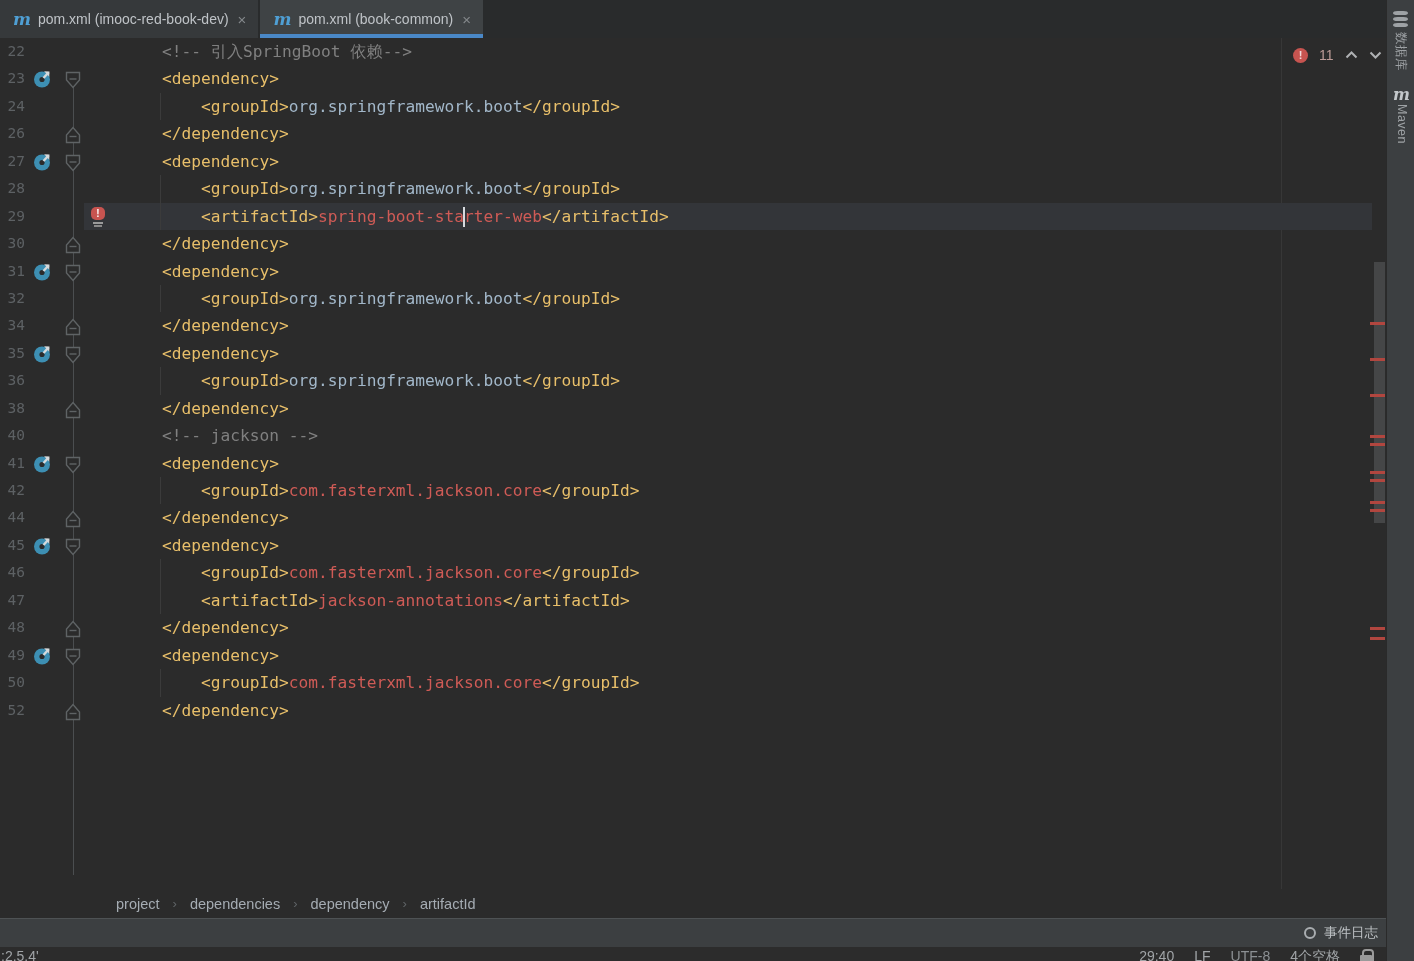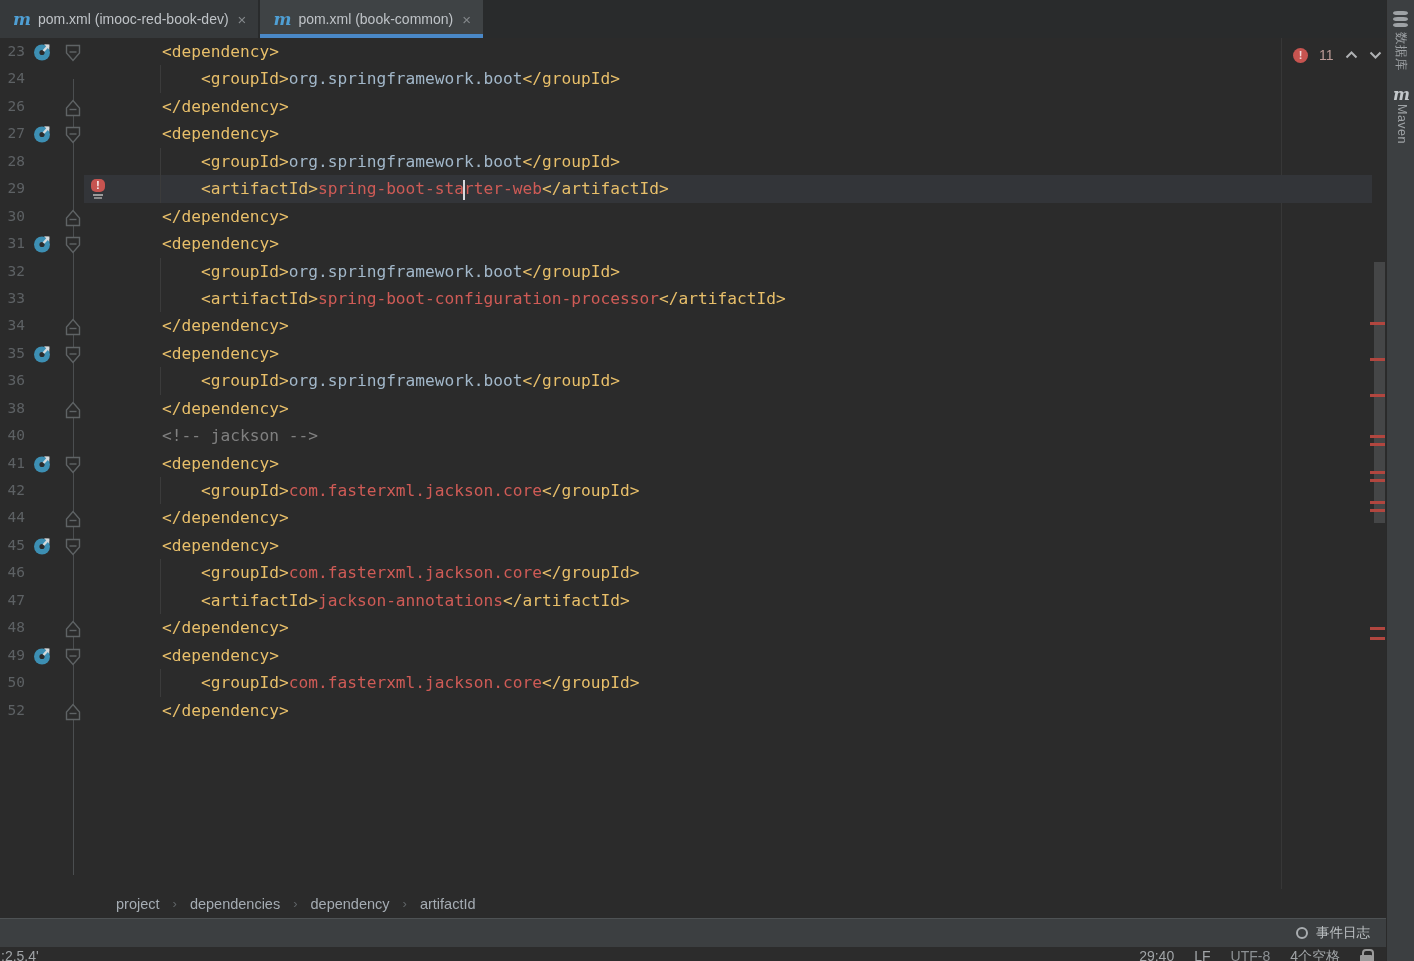--- a/index.html
+++ b/index.html
@@ -57,21 +57,21 @@
 
   
   #breadcrumbs { position:absolute; left:0; top:889px; width:1386px; height:29px; background:#2b2b2b;
                  display:flex; align-items:center; padding-left:116px; gap:13px;
                  font-size:14.5px; color:#a5acb3; }
   .crumb-sep { color:#5f6366; font-size:13px; }
 
   
   #statusband { position:absolute; left:0; top:918px; width:1386px; height:29px; background:#3c3f41;
                 border-top:1px solid #4e5254; display:flex; align-items:center; justify-content:flex-end; }
-  #event-log { display:flex; align-items:center; gap:8px; margin-right:16px; color:#bdc1c4; font-size:13.5px; }
+  #event-log { display:flex; align-items:center; gap:8px; margin-right:8px; color:#bdc1c4; font-size:13.5px; }
   .evt-circle { width:12px; height:12px; border-radius:50%; border:2px solid #a9adb0; }
 
   
   #bottomrow { position:absolute; left:0; top:947px; width:1386px; height:14px; background:#2c2c2c;
                overflow:hidden; font-size:14px; color:#a0a4a7;text-align:right; }
   #status-left { position:absolute; left:1px; top:1px; white-space:nowrap; }
   #status-right { position:absolute; right:14px; top:1px; display:flex; gap:20px; align-items:flex-start; }
   #encoding-widget { color:#8c9093; }
   .lock { position:relative; width:12px; height:14px; margin-top:1px; }
   .lock::before { content:""; position:absolute; left:2px; top:0; width:8px; height:8px;
@@ -104,20 +104,24 @@
       <span class="tab-label">pom.xml (book-common)</span>
       <span class="tab-close">×</span>
     </div>
   </div>
 
   <div id="editor">
     <div id="fold-line"></div>
     <div id="margin-guide"></div>
     <div id="code-area">
         <div class="row">
+          <span class="ln">22</span>
+          <div class="code">        <span class="tok-com">&lt;!-- 引入SpringBoot 依赖--&gt;</span></div>
+        </div>
+        <div class="row">
           <span class="ln">23</span>
           <span class="gicon"><svg width="20" height="20">
               <circle cx="9" cy="10.5" r="8" fill="#3d8fb3"></circle>
               <circle cx="9" cy="10.5" r="2.6" fill="#2b2b2b"></circle>
               <path d="M10.5,9 L15.5,3.5" stroke="#d6dadc" stroke-width="2.4" fill="none"></path>
               <path d="M11,2 L17,2 L17,8" stroke="none" fill="#d6dadc" transform="rotate(2 14 5) scale(0.9) translate(1.2,0.6)"></path>
             </svg></span>
           <span class="fold"><svg width="16" height="18">
               <polygon points="1.5,1.5 14.5,1.5 14.5,9 8,16.5 1.5,9" fill="#2b2b2b" stroke="#5f6365" stroke-width="1.4"></polygon>
               <line x1="4.5" y1="8" x2="11.5" y2="8" stroke="#5f6365" stroke-width="1.4"></line>
@@ -185,25 +189,20 @@
           <span class="fold"><svg width="16" height="18">
               <polygon points="1.5,1.5 14.5,1.5 14.5,9 8,16.5 1.5,9" fill="#2b2b2b" stroke="#5f6365" stroke-width="1.4"></polygon>
               <line x1="4.5" y1="8" x2="11.5" y2="8" stroke="#5f6365" stroke-width="1.4"></line>
             </svg></span>
           <div class="code">        <span class="tok-tag">&lt;dependency&gt;</span></div>
         </div>
         <div class="row">
           <div class="guide"></div>
           <span class="ln">32</span>
           <div class="code">            <span class="tok-tag">&lt;groupId&gt;</span><span class="tok-val">org.springframework.boot</span><span class="tok-tag">&lt;/groupId&gt;</span></div>
-        </div>
-        <div class="row">
-          <div class="guide"></div>
-          <span class="ln">33</span>
-          <div class="code">            <span class="tok-tag">&lt;artifactId&gt;</span><span class="tok-err">spring-boot-configuration-processor</span><span class="tok-tag">&lt;/artifactId&gt;</span></div>
         </div>
         <div class="row">
           <span class="ln">34</span>
           <span class="fold"><svg width="16" height="18">
               <polygon points="1.5,16.5 14.5,16.5 14.5,9 8,1.5 1.5,9" fill="#2b2b2b" stroke="#5f6365" stroke-width="1.4"></polygon>
               <line x1="4.5" y1="10.5" x2="11.5" y2="10.5" stroke="#5f6365" stroke-width="1.4"></line>
             </svg></span>
           <div class="code">        <span class="tok-tag">&lt;/dependency&gt;</span></div>
         </div>
         <div class="row">

